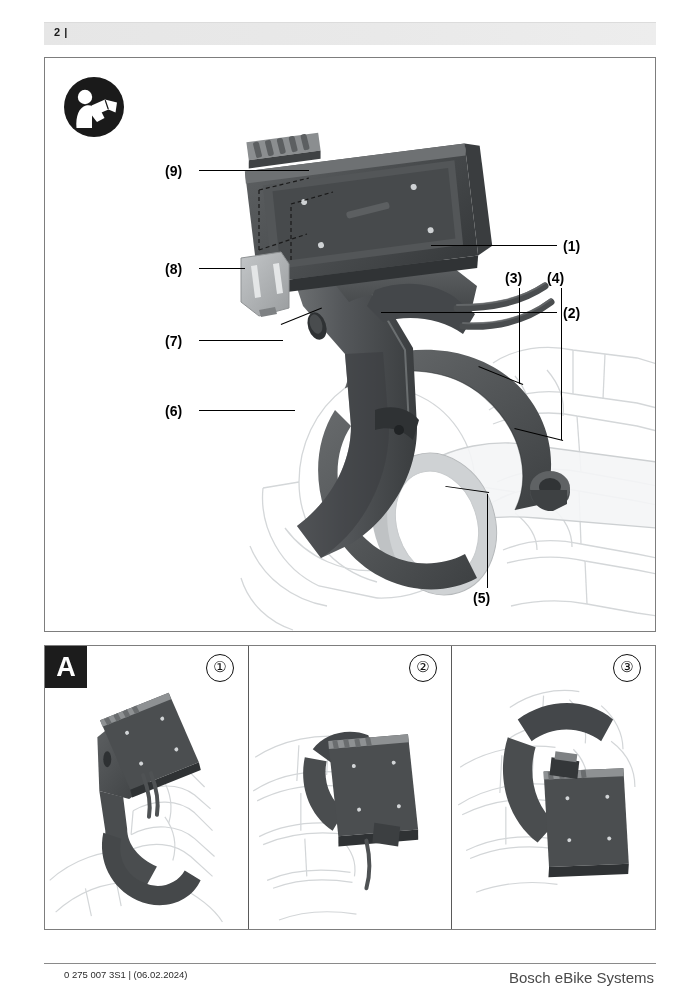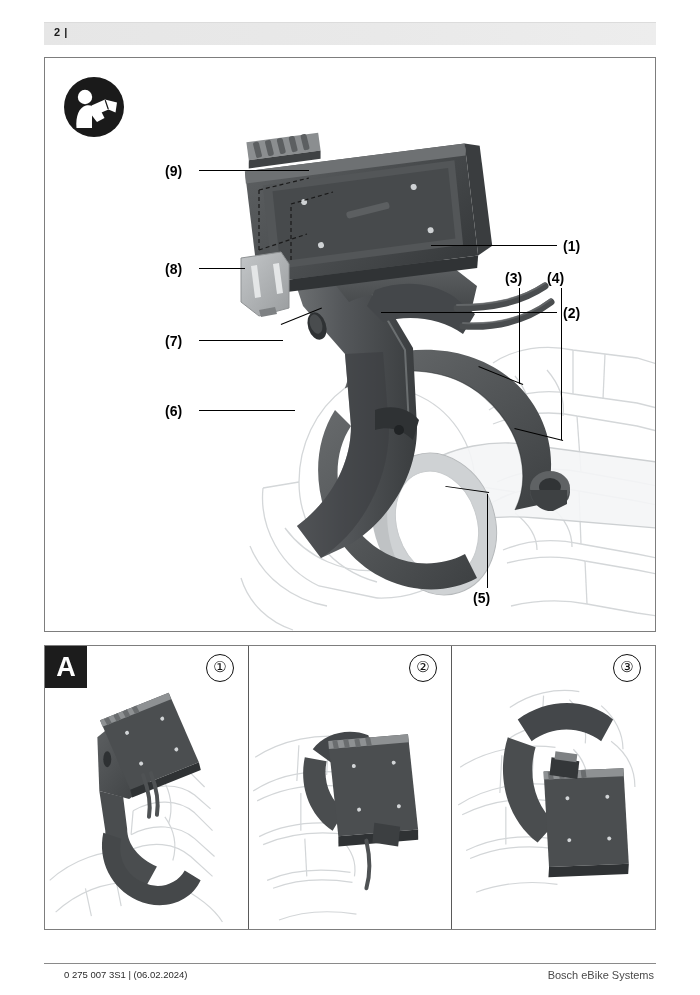--- a/index.html
+++ b/index.html
@@ -138,21 +138,21 @@
     width: 700px;
     text-align: center;
     font-size: 15px;
     font-weight: bold;
     color: #000;
     margin-top: 34px;
   }
   .footer-right {
     position: absolute;
     right: 46px; top: 969px;
-    font-size: 11px;
+    font-size: 15px;
     color: #4a4a4a;
     white-space: nowrap;
   }
 </style>
 </head>
 <body>
 
 <div class="header-bar">
   <span class="header-page-label">2 |</span>
 </div>

